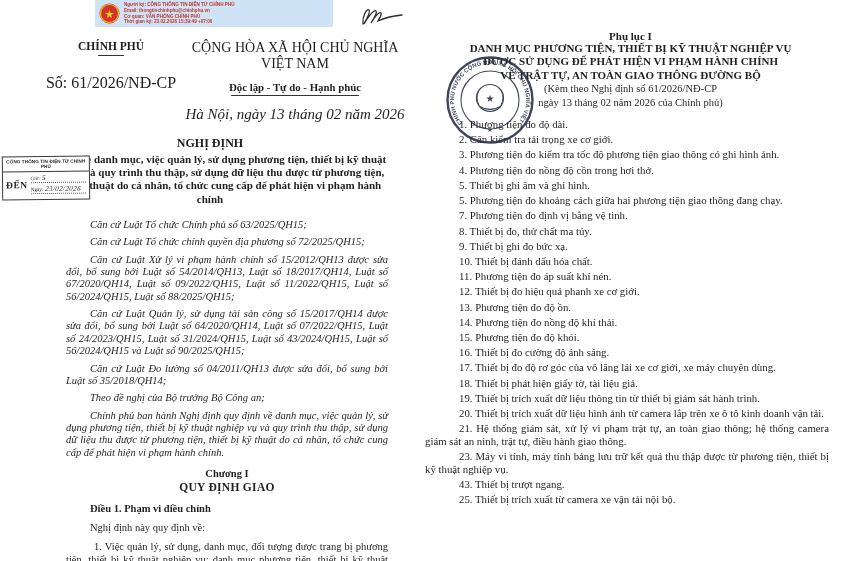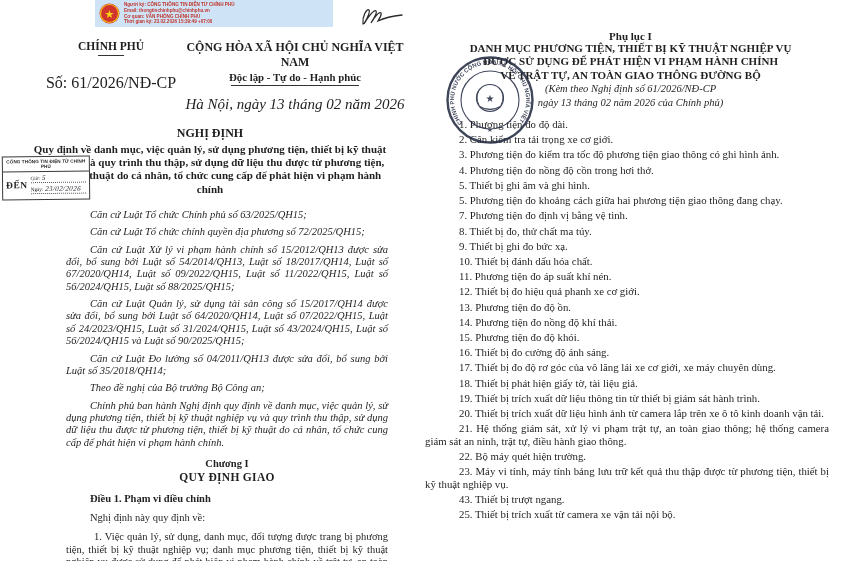--- a/index.html
+++ b/index.html
@@ -22,22 +22,22 @@
 
   
   .lp-header { display:flex; padding:40px 14px 0 40px;justify-content:flex-end; }
   .lp-col-left  { width:138px; text-align:center; }
   .lp-col-right { width:222px; text-align:center; margin-left:4px; }
   .lp-issuer { font-weight:bold; font-size:11.5px; }
   .rule { height:0; border-top:1px solid #333; }
   .rule-short { width:26px; margin:3px auto 0; }
   .rule-motto { width:128px; margin:2px auto 0; }
   .lp-docnum { font-size:16px; margin-top:18px; }
-  .lp-motto1 { font-weight:bold; font-size:12px; }
-  .lp-motto2 { font-weight:bold; font-size:10.8px; margin-top:1px; }
+  .lp-motto1 { font-weight:normal; font-size:14px; }
+  .lp-motto2 { font-weight:bold; font-size:10.8px; margin-top:9px; }
   .lp-date { font-style:italic; font-size:15px; margin-top:10px; }
 
   .lp-doctype { text-align:center; font-weight:bold; font-size:12px; margin-top:13px; }
   .lp-doctitle { text-align:center; font-weight:bold; font-size:11px;
                  line-height:1.2; width:356px; margin:2px auto 0; }
 
   
   .den-box { position:absolute; left:2px; top:156px; width:88px; background:#fff;
              border:1.3px solid #3a3a3a; box-sizing:border-box;
              transform:rotate(-0.6deg); z-index:3; }
@@ -59,21 +59,21 @@
   .lp-chapter { text-align:center; font-weight:bold; margin:8px 0 8px; line-height:1.25; }
   .lp-chapter-title { font-size:11.5px; letter-spacing:0.3px; }
   .lp-article { font-weight:bold; text-indent:24px; margin:0 0 7px; }
   .lp-intro { text-indent:24px; margin:0 0 7px; }
   .lp-clause { text-align:justify; text-indent:28px; margin:0; }
 
   
   .rp-header { padding-top:30px; text-align:center; }
   .rp-appendix { font-weight:bold; font-size:11px; }
   .rp-title { font-weight:bold; font-size:11px; line-height:1.22; }
-  .rp-subtitle { font-style:italic; font-size:10.5px; line-height:1.18; margin-top:1px; }
+  .rp-subtitle { font-size:10.5px; line-height:1.18; margin-top:1px; }
   .rp-list { margin-top:9px; padding:0 12px 0 5px; font-size:10.8px; line-height:1.17; }
   .rp-list p { text-indent:34px; text-align:justify; margin:0 0 2.6px; }
 
   .seal { position:absolute; left:24px; top:54px; z-index:2; opacity:0.88;
           pointer-events:none; }
 </style>
 </head>
 <body>
 
 <div class="doc">
@@ -195,19 +195,18 @@
       <p>12. Thiết bị đo hiệu quả phanh xe cơ giới.</p>
       <p>13. Phương tiện đo độ ồn.</p>
       <p>14. Phương tiện đo nồng độ khí thải.</p>
       <p>15. Phương tiện đo độ khói.</p>
       <p>16. Thiết bị đo cường độ ánh sáng.</p>
       <p>17. Thiết bị đo độ rơ góc của vô lăng lái xe cơ giới, xe máy chuyên dùng.</p>
       <p>18. Thiết bị phát hiện giấy tờ, tài liệu giả.</p>
       <p>19. Thiết bị trích xuất dữ liệu thông tin từ thiết bị giám sát hành trình.</p>
       <p>20. Thiết bị trích xuất dữ liệu hình ảnh từ camera lắp trên xe ô tô kinh doanh vận tải.</p>
       <p>21. Hệ thống giám sát, xử lý vi phạm trật tự, an toàn giao thông; hệ thống camera giám sát an ninh, trật tự, điều hành giao thông.</p>
-      <p>22. Bộ máy quét hiện trường.</p>
       <p>23. Máy vi tính, máy tính bảng lưu trữ kết quả thu thập được từ phương tiện, thiết bị kỹ thuật nghiệp vụ.</p>
       <p>43. Thiết bị trượt ngang.</p>
       <p>25. Thiết bị trích xuất từ camera xe vận tải nội bộ.</p>
     </div>
   </div>
 </div>
 
 </body></html>

